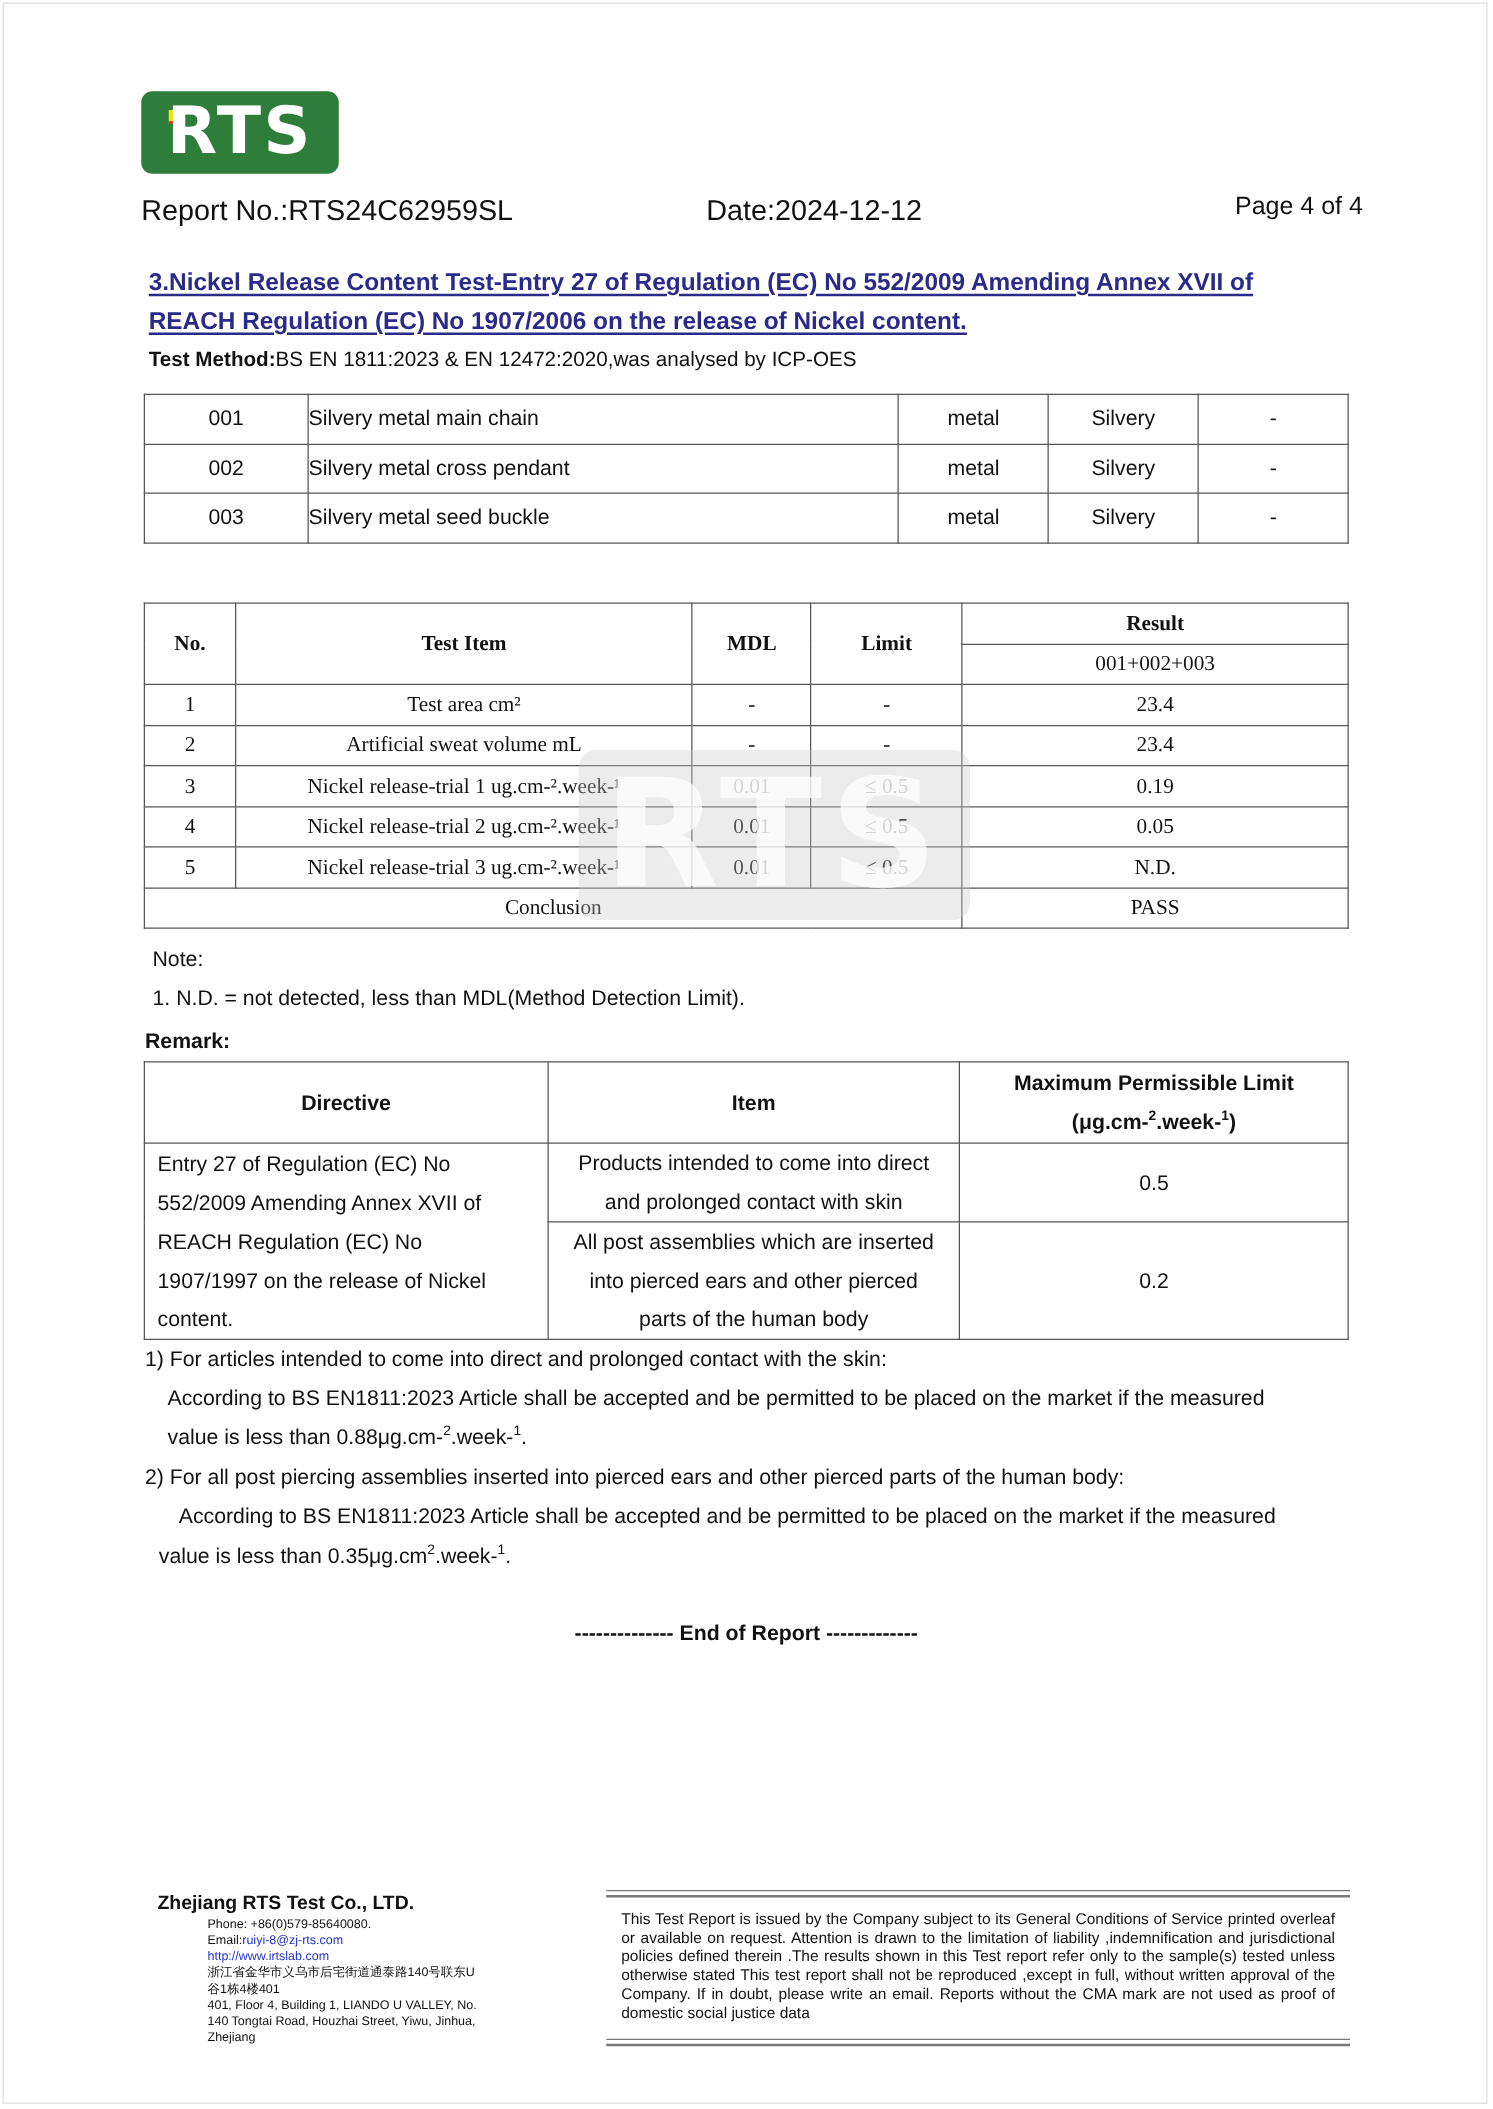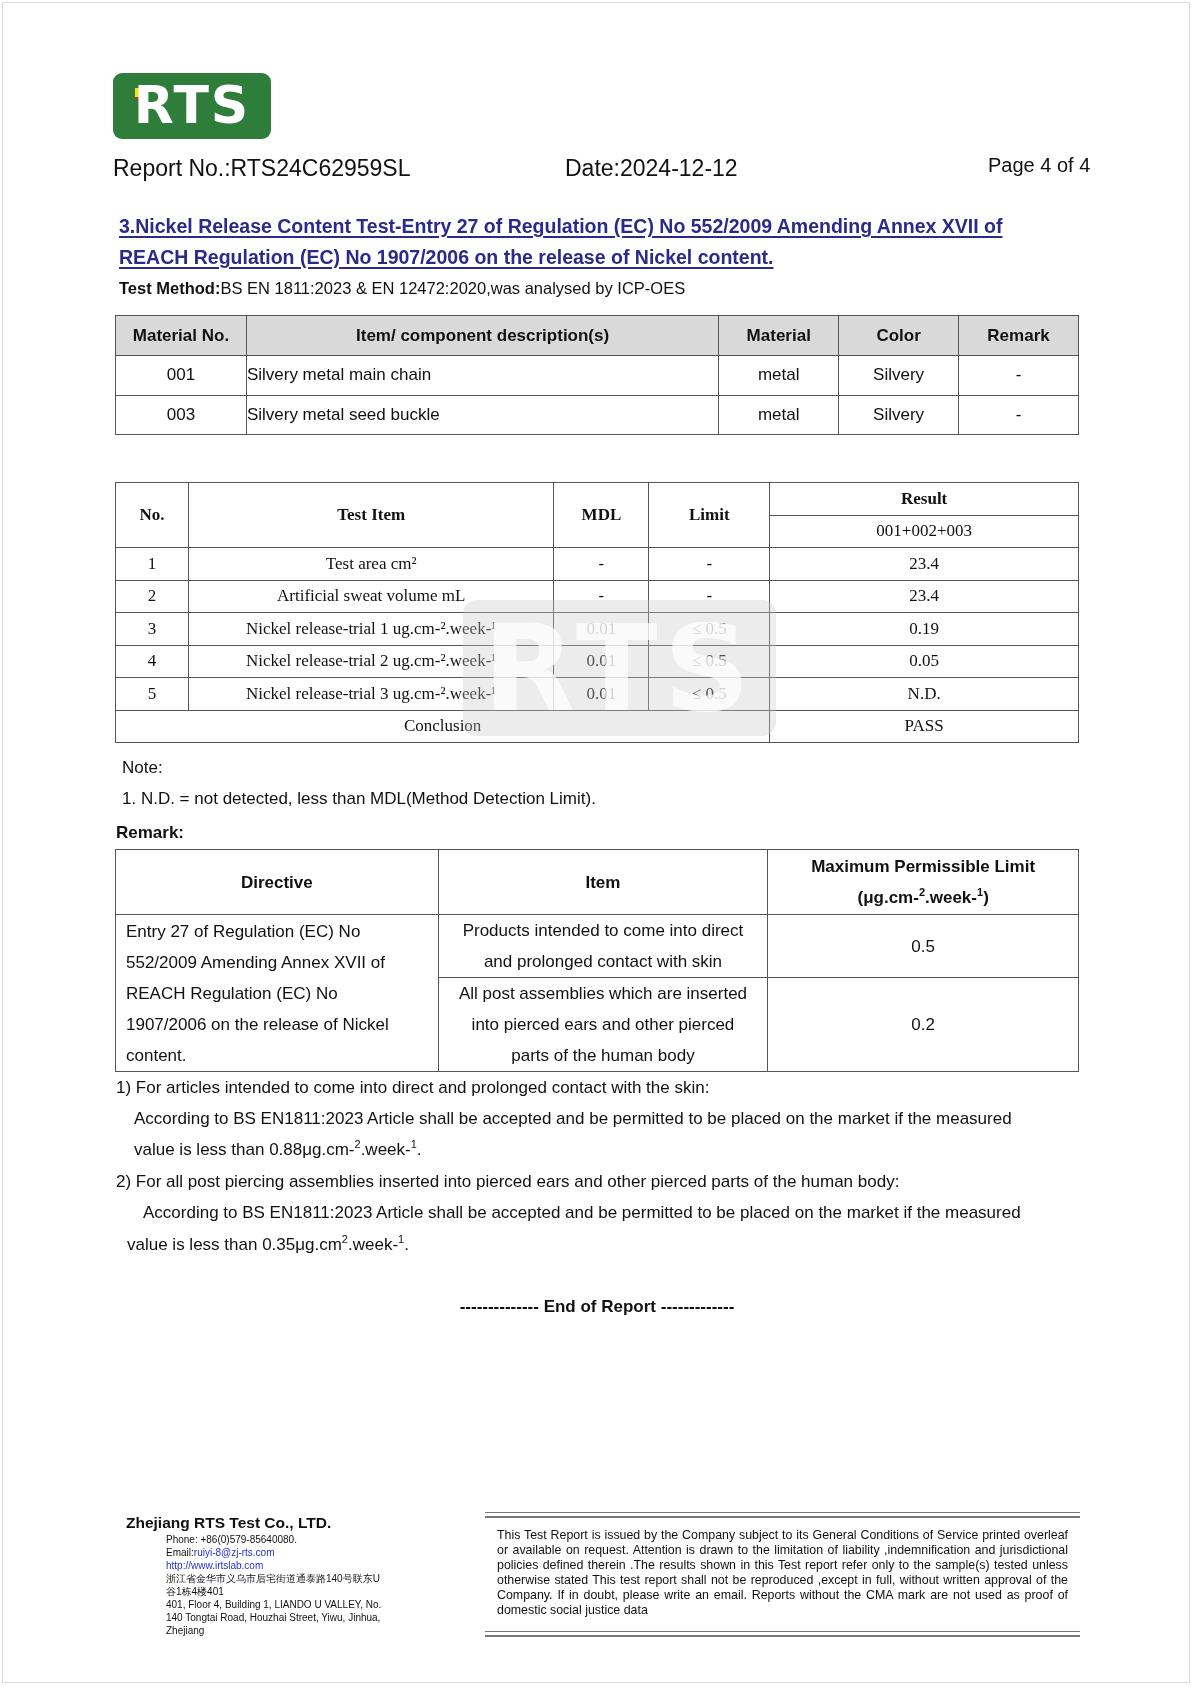--- a/index.html
+++ b/index.html
@@ -56,30 +56,30 @@
 
 <table class="t1">
   <colgroup>
       <col style="width:131px">
       <col style="width:473px">
       <col style="width:120px">
       <col style="width:120px">
       <col style="width:120px">
     </colgroup>
   <tbody>
-      <tr>
-    <th>Material No.</th>
-    <th>Item/ component description(s)</th>
-    <th>Material</th>
-    <th>Color</th>
-    <th>Remark</th>
-  </tr>
   <tr>
     <td>001</td>
     <td class="desc">Silvery metal main chain</td>
+    <td>metal</td>
+    <td>Silvery</td>
+    <td>-</td>
+  </tr>
+  <tr>
+    <td>002</td>
+    <td class="desc">Silvery metal cross pendant</td>
     <td>metal</td>
     <td>Silvery</td>
     <td>-</td>
   </tr>
   <tr>
     <td>003</td>
     <td class="desc">Silvery metal seed buckle</td>
     <td>metal</td>
     <td>Silvery</td>
     <td>-</td>
@@ -166,21 +166,21 @@
     <th>
       <div>Maximum Permissible Limit</div>
       <div><span>(μg.cm-</span><sup>2</sup><span>.week-</span><sup>1</sup><span>)</span></div>
     </th>
   </tr>
   <tr>
     <td rowspan="2" class="dir">
       <div>Entry 27 of Regulation (EC) No</div>
       <div>552/2009 Amending Annex XVII of</div>
       <div>REACH Regulation (EC) No</div>
-      <div>1907/2006 on the release of Nickel</div>
+      <div>1907/1997 on the release of Nickel</div>
       <div>content.</div>
     </td>
     <td>
       <div>Products intended to come into direct</div>
       <div>and prolonged contact with skin</div>
     </td>
     <td>0.5</td>
   </tr>
   <tr>
     <td>

